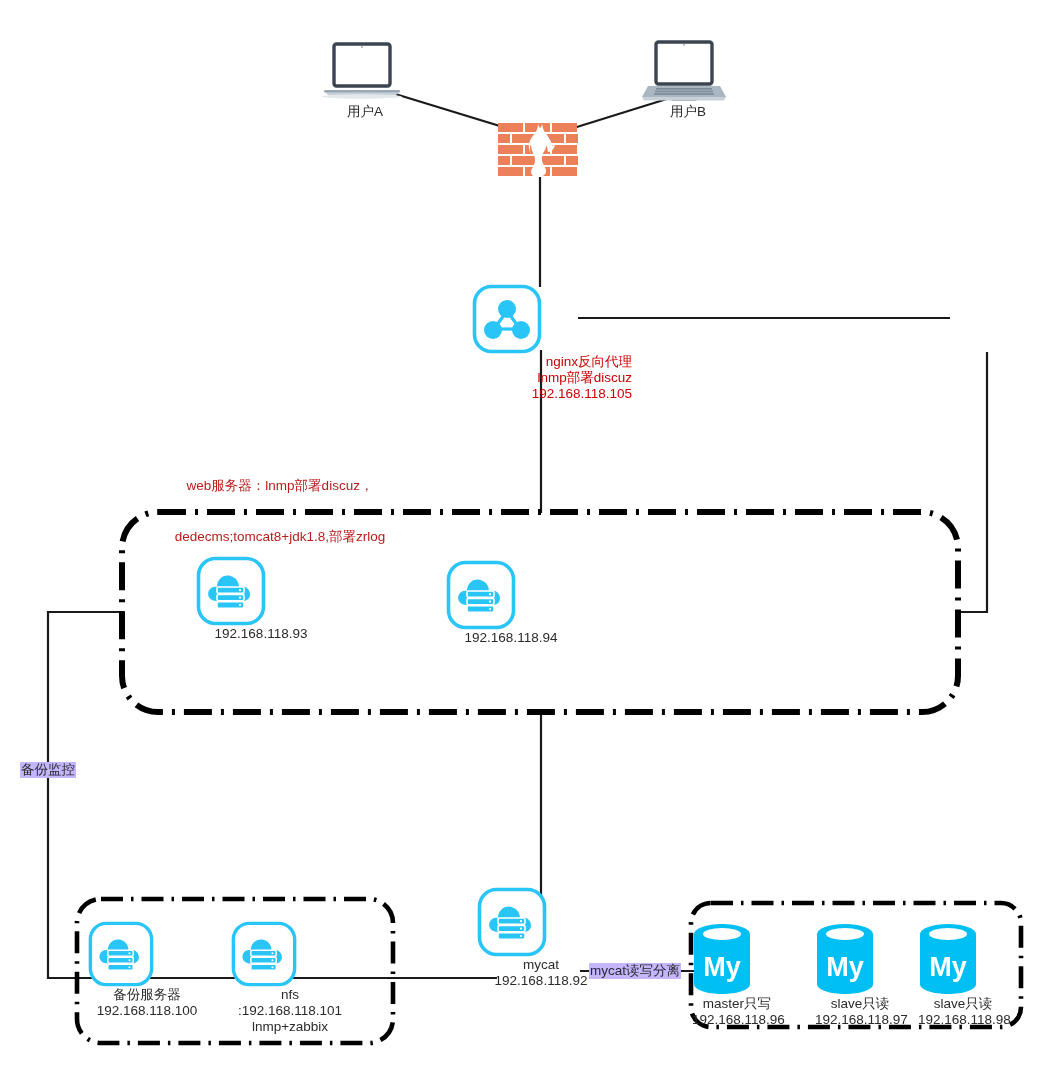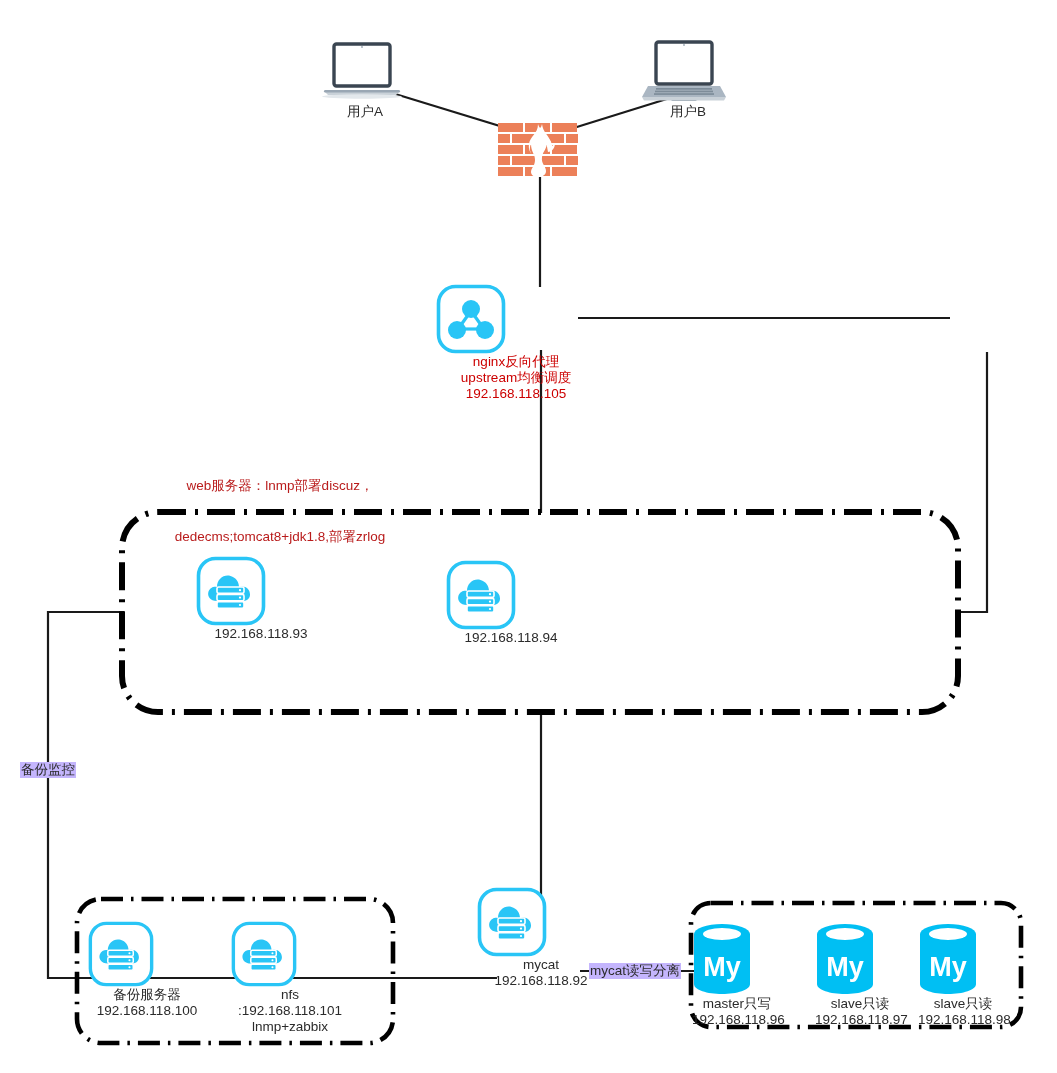--- a/index.html
+++ b/index.html
@@ -158,36 +158,36 @@
                  C38 44 34 46 34 50 C34 53 37 55 41 55
                  C45 55 49 53 49 49 C49 44 44 42 45 35
                  C46 29 50 27 50 20 C50 24 52 26 52 29
                  C54 26 55 22 53 18 C51 13 46 10 45 2
                  C44 6 43 8 41 2 Z" fill="#ffffff"></path>
         <path d="M48 14 C52 16 55 20 55 24 L58 21 C58 27 54 30 51 30 Z" fill="#ffffff"></path>
       </svg>
     </span>
   </div>
 
-  <div class="node" style="left:436px; top:284px; width:160px;">
+  <div class="node" style="left:472px; top:284px; width:160px;text-align:right;">
     <span class="iconbox">
       <svg width="70" height="70" viewBox="0 0 70 70">
         <rect x="2.5" y="2.5" width="65" height="65" rx="17" ry="17" fill="#ffffff" stroke="#29c5f6" stroke-width="3.6"></rect>
         <g stroke="#29c5f6" stroke-width="3.2" fill="none">
           <line x1="35" y1="27" x2="22" y2="45"></line>
           <line x1="35" y1="27" x2="48" y2="45"></line>
           <line x1="22" y1="45" x2="48" y2="45"></line>
         </g>
         <circle cx="35" cy="25" r="9" fill="#29c5f6"></circle>
         <circle cx="21" cy="46" r="9" fill="#29c5f6"></circle>
         <circle cx="49" cy="46" r="9" fill="#29c5f6"></circle>
       </svg>
     </span>
     <div class="node-label red">nginx反向代理</div>
-    <div class="node-label red">upstream均衡调度</div>
+    <div class="node-label red">lnmp部署discuz</div>
     <div class="node-label red">192.168.118.105</div>
   </div>
 
 
   <div class="free-label" style="left:110px; top:443px; width:340px;">
     <div>web服务器：lnmp部署discuz，</div>
     <div>dedecms;tomcat8+jdk1.8,部署zrlog</div>
   </div>
 
   <div class="groupbox" style="left:118px; top:508px; width:844px; height:208px;">

